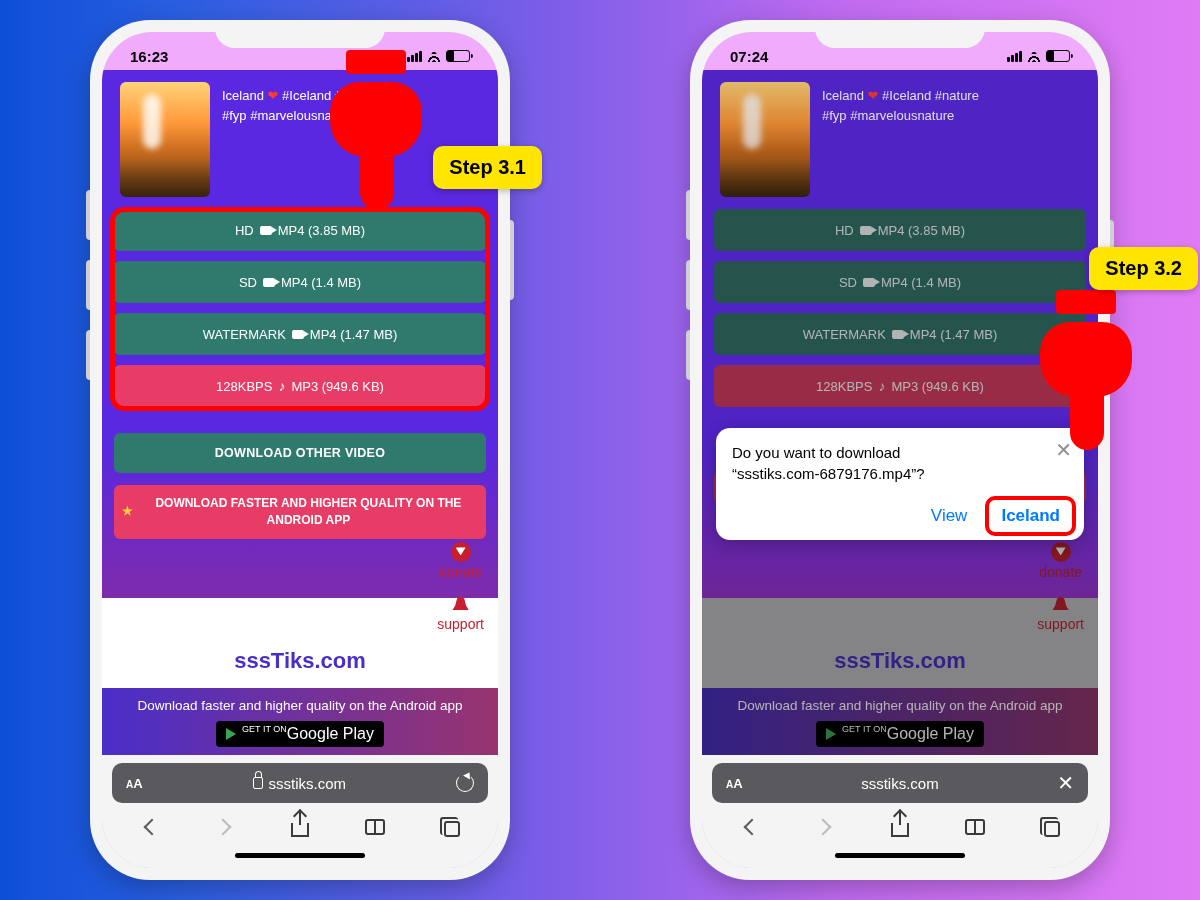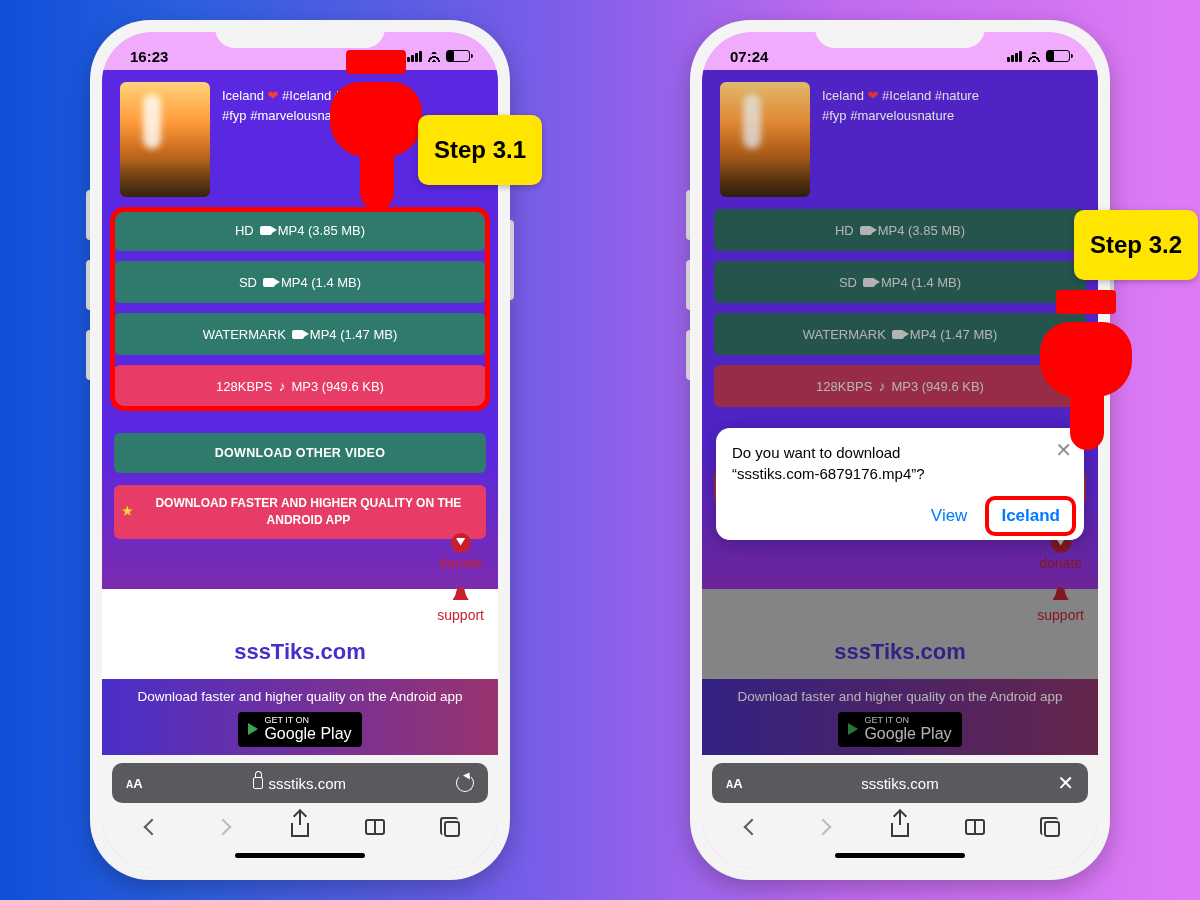--- a/index.html
+++ b/index.html
@@ -142,21 +142,21 @@
   .gplay {
     background:#000; color:#fff; border-radius:4px; padding:4px 10px;
     display:flex; align-items:center; gap:6px; font-size:9px;
   }
   .gplay .tri {
     width:0; height:0; border-left:10px solid;
     border-top:6px solid transparent; border-bottom:6px solid transparent;
     border-left-color:#34a853;
     position:relative;
   }
-  .gplay .txt { display:flex; flex-direction:column; align-items:flex-start; line-height:1.1; }
+  .gplay .txt { display:flex; flex-direction:row; align-items:flex-start; line-height:1.1; }
   .gplay .txt .big { font-size:16px; font-weight:500; }
 
   .browser-chrome {
     background:#f4f4f5; padding:8px 10px 6px;
   }
   .urlbar {
     background:#5a5a5e; color:#fff; height:40px; border-radius:10px;
     display:flex; align-items:center; justify-content:space-between; padding:0 14px;
     font-size:15px;
   }
@@ -181,26 +181,27 @@
   .share-ico::after { content:""; position:absolute; left:50%; top:-12px; width:8px; height:8px; border-left:2px solid #3a3a3c; border-top:2px solid #3a3a3c; transform:translateX(-50%) rotate(45deg); }
   .book-ico { border:2px solid #3a3a3c; width:20px; height:16px; border-radius:3px; margin:4px auto 0; position:relative; }
   .book-ico::before { content:""; position:absolute; left:50%; top:0; bottom:0; width:2px; background:#3a3a3c; transform:translateX(-50%); }
   .tabs-ico { border:2px solid #3a3a3c; width:16px; height:16px; border-radius:3px; margin:6px 0 0 6px; position:relative; }
   .tabs-ico::after { content:""; position:absolute; top:-6px; left:-6px; width:16px; height:16px; border:2px solid #3a3a3c; border-radius:3px; border-right:none; border-bottom:none; }
 
   .home-ind { width:130px; height:5px; background:#000; border-radius:3px; margin:2px auto 4px; }
 
   
   .step-label {
-    position:absolute; background:#ffe500; color:#000; font-size:24px; font-weight:800;
-    padding:21px 16px; border-radius:10px; box-shadow:0 2px 6px rgba(0,0,0,.25);
+    position:absolute; background:#ffe500; color:#000; font-size:20px; font-weight:800;
+    padding:10px 16px; border-radius:10px; box-shadow:0 2px 6px rgba(0,0,0,.25);
     z-index:60;
+    margin-top:31px;
   }
   .step1 { top:95px; right:-32px; }
-  .step2 { top:190px; right:-88px; }
+  .step2 { top:196px; right:-88px; }
 
   
   .pointer {
     position:absolute; z-index:55; width:120px; height:170px;
   }
   .pointer .cuff { position:absolute; top:0; left:36px; width:60px; height:24px; background:#ff0000; border-radius:4px; }
   .pointer .palm {
     position:absolute; top:32px; left:20px; width:92px; height:75px; background:#ff0000;
     border-radius:30px 30px 36px 36px;
   }

